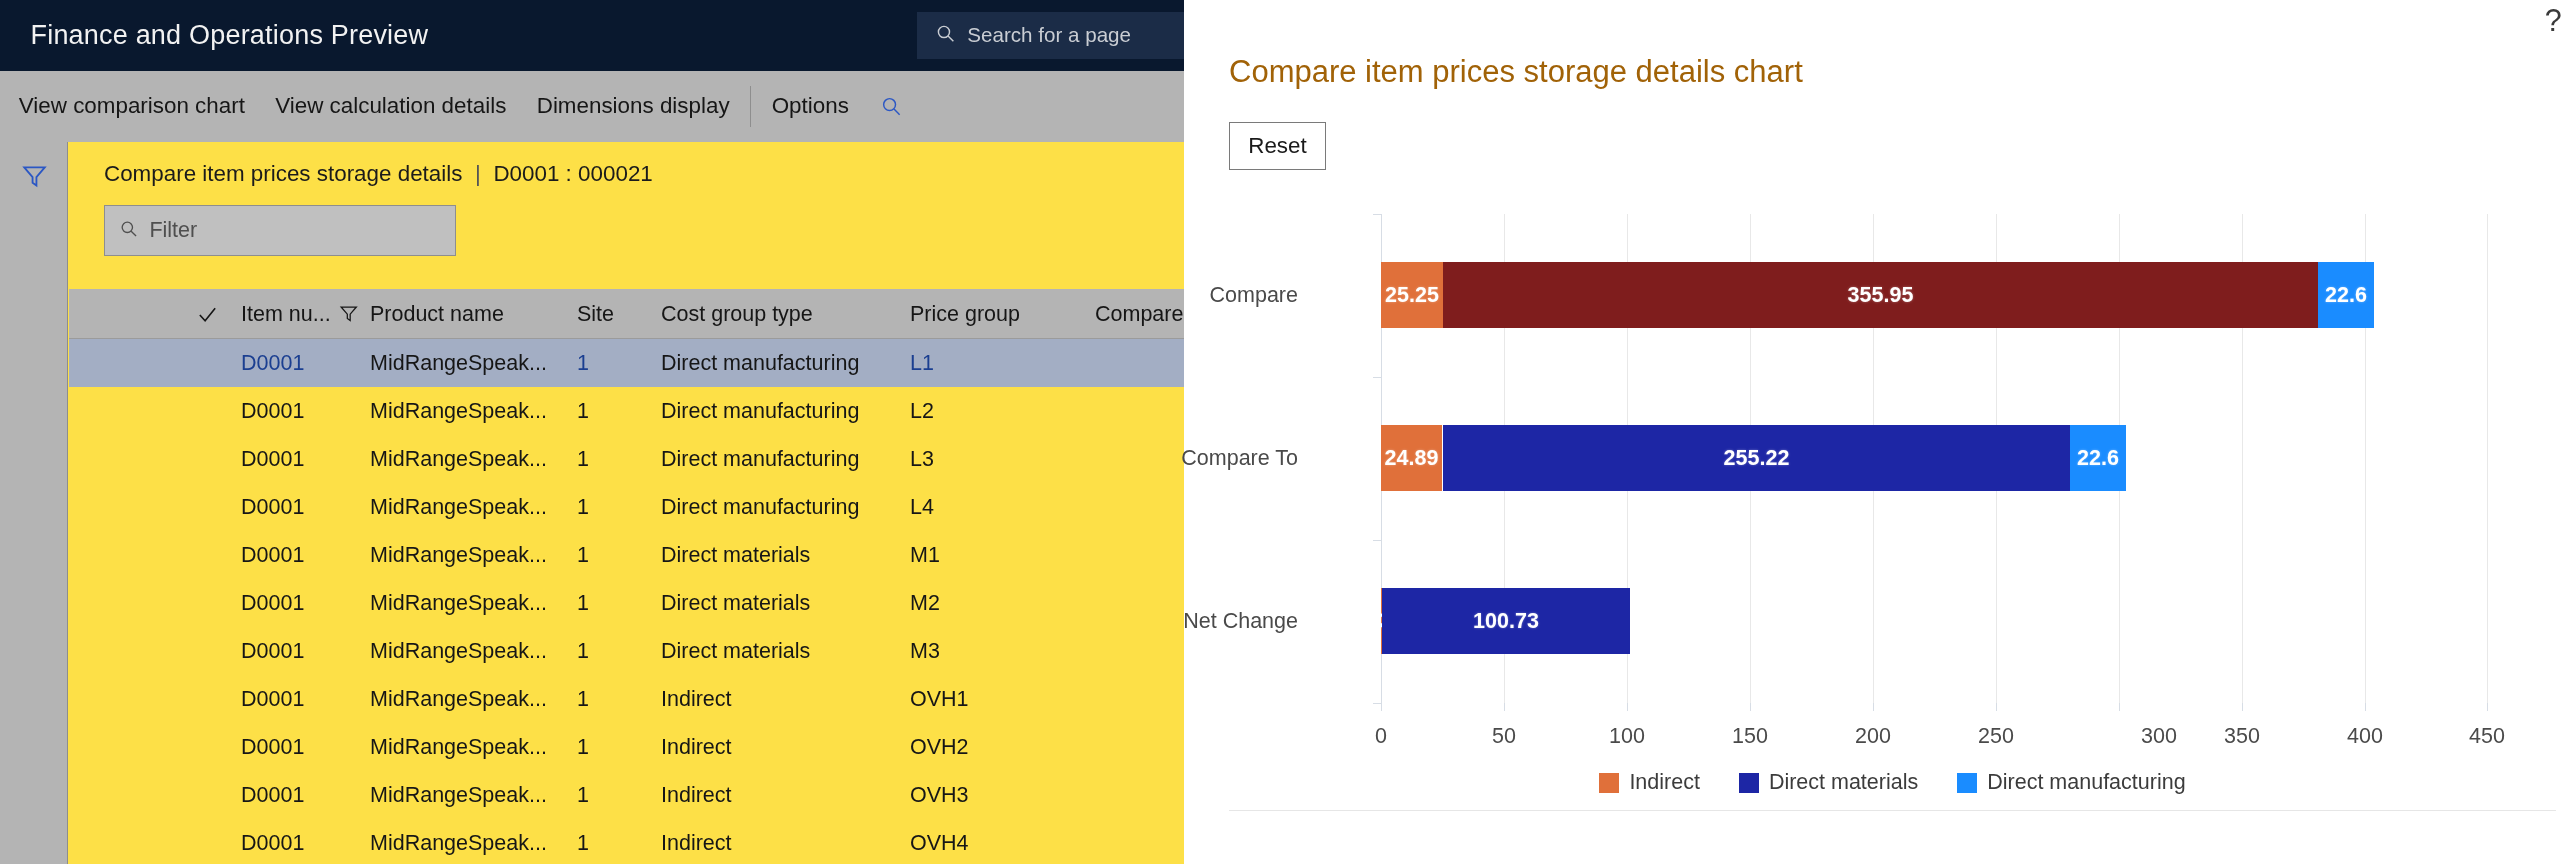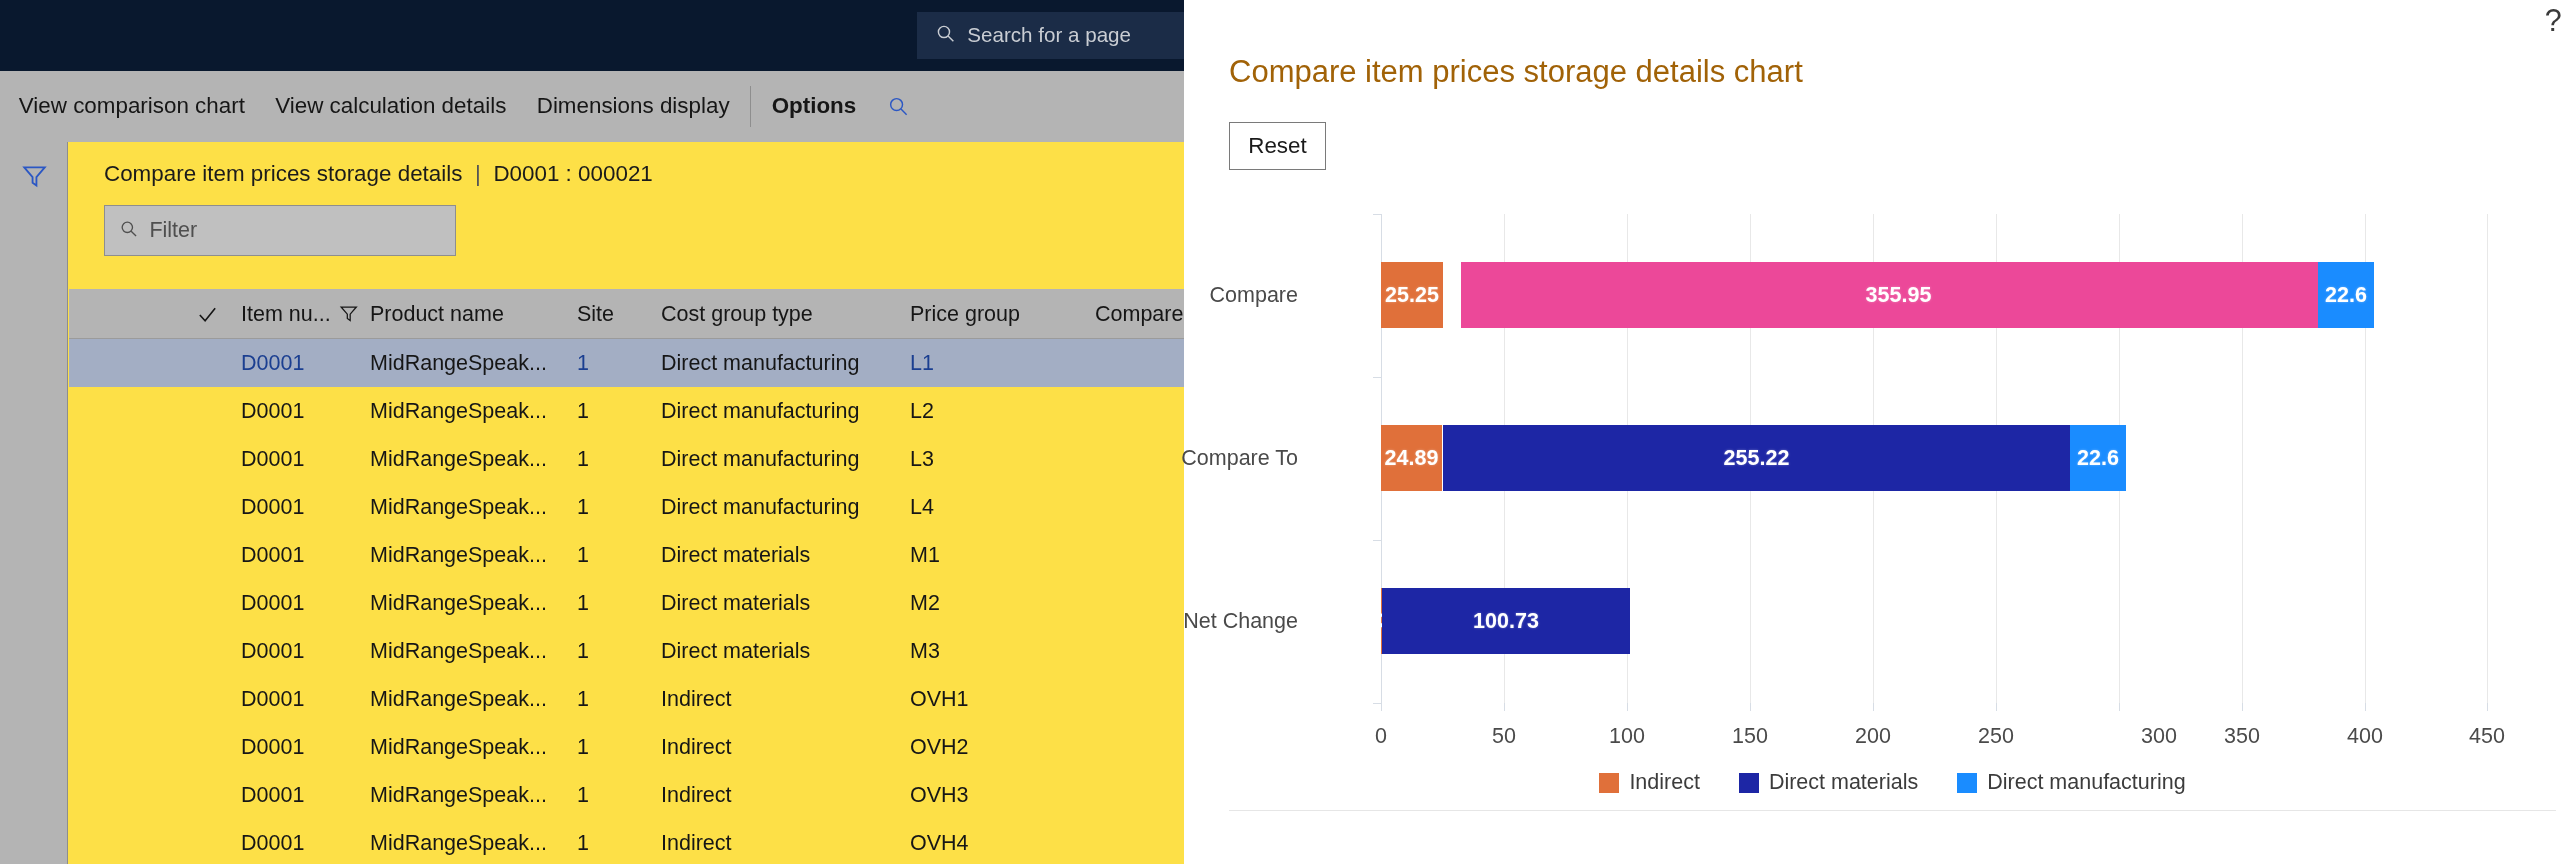--- a/index.html
+++ b/index.html
@@ -59,21 +59,21 @@
     display: flex; align-items: center;
   }
   .cmd-item {
     font-size: 22.4px;
     color: #161616;
     padding: 0 15.2px;
     white-space: nowrap;
     line-height: 1;
   }
   .cmd-item:first-child { margin-left: 3.6px; }
-  .cmd-item.bold { font-weight: 700; }
+  .cmd-item.bold { font-weight: 400; }
   .cmd-sep {
     width: 0.9px; height: 41px;
     background: #8e8e8e;
     margin: 0 5.4px;
   }
   #cmd-search-icon { padding: 0 16px; display: flex; align-items: center; }
 
   
   #workspace {
     position: absolute; left: 0; top: 142px;
@@ -247,20 +247,21 @@
   .legend-item { display: flex; align-items: center; gap: 10px; }
   .legend-swatch { width: 20px; height: 20px; }
   .legend-text { font-size: 21.5px; color: #3c3c3c; white-space: nowrap; }
 </style>
 </head>
 <body>
 
 <div id="app-pane">
 
   <div id="title-bar">
+    <div id="app-title">Finance and Operations Preview</div>
 
     <div id="search-box">
       <span class="mag">
         <svg width="21.5" height="21.5" viewBox="0 0 24 24" fill="none" stroke="#c9cdd3" stroke-width="1.6">
           <circle cx="10" cy="10" r="6.2"></circle>
           <line x1="14.6" y1="14.6" x2="20.5" y2="20.5"></line>
         </svg>
       </span>
       <span id="search-placeholder">Search for a page</span>
     </div>
@@ -442,21 +443,21 @@
     <div id="cat-labels">
         <div class="cat-label" style="top: 96px;">Compare</div>
         <div class="cat-label" style="top: 259px;">Compare To</div>
         <div class="cat-label" style="top: 422px;">Net Change</div>
       </div>
     <div id="bars">
         <div class="bar-row" style="top: 73px; width: 100%;">
           <div class="seg" style="left: 152px; width: 62px; background: rgb(224, 112, 58);">
             <span>25.25</span>
           </div>
-          <div class="seg" style="left: 232px; width: 875px; background: #ec4899;">
+          <div class="seg" style="left: 214px; width: 875px; background: #7f1d1d;">
             <span>355.95</span>
           </div>
           <div class="seg" style="left: 1089px; width: 56px; background: rgb(26, 140, 255);">
             <span>22.6</span>
           </div>
         </div>
         <div class="bar-row" style="top: 236px; width: 100%;">
           <div class="seg" style="left: 152px; width: 61px; background: rgb(224, 112, 58);">
             <span>24.89</span>
           </div>

